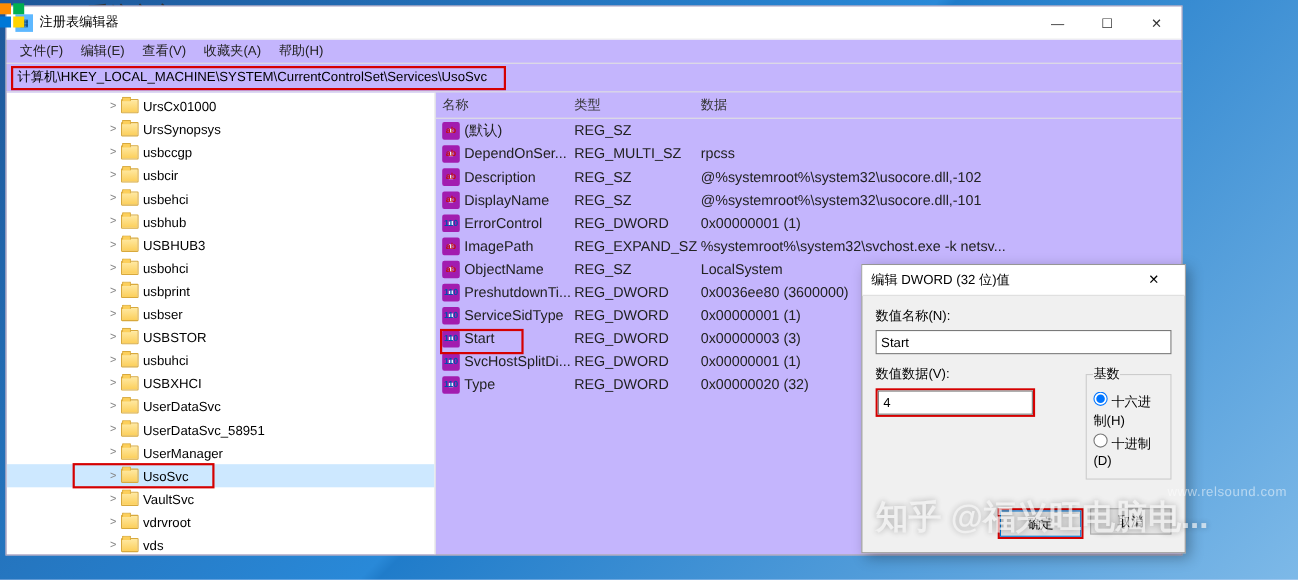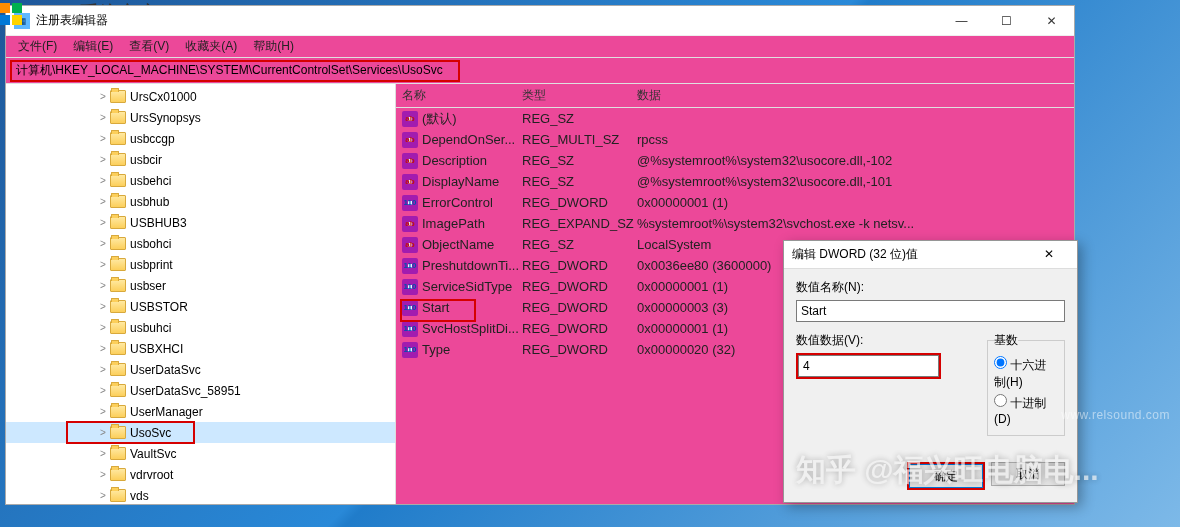--- a/index.html
+++ b/index.html
@@ -11,21 +11,21 @@
     height: 527px;
     overflow: hidden;
     position: relative;
   }
   .window {
     position: absolute;
     top: 5px;
     left: 5px;
     width: 1070px;
     height: 500px;
-    background: #ec4899;
+    background: #c4b5fd;
     border: 1px solid #aaa;
     display: flex;
     flex-direction: column;
   }
   .titlebar {
     height: 30px;
     background: #fff;
     display: flex;
     align-items: center;
     padding: 0 0 0 8px;
@@ -260,21 +260,21 @@
   }
   .wm2 .logo::before, .wm2 .logo::after {
     content:""; position:absolute; width:10px; height:10px;
   }
   .wm2 .logo span:nth-child(1){position:absolute;width:10px;height:10px;background:#ff8c00;top:0;left:0;}
   .wm2 .logo span:nth-child(2){position:absolute;width:10px;height:10px;background:#00b050;top:0;right:0;}
   .wm2 .logo span:nth-child(3){position:absolute;width:10px;height:10px;background:#0078d7;bottom:0;left:0;}
   .wm2 .logo span:nth-child(4){position:absolute;width:10px;height:10px;background:#ffd400;bottom:0;right:0;}
   .src {
     position:absolute;
-    right:10px; top:408px;
+    right:10px; top:440px;
     color:rgba(255,255,255,.5);
     font-size:12px;
     letter-spacing:.5px;
   }
 </style>
 </head>
 <body>
 
 <div class="window">
 

